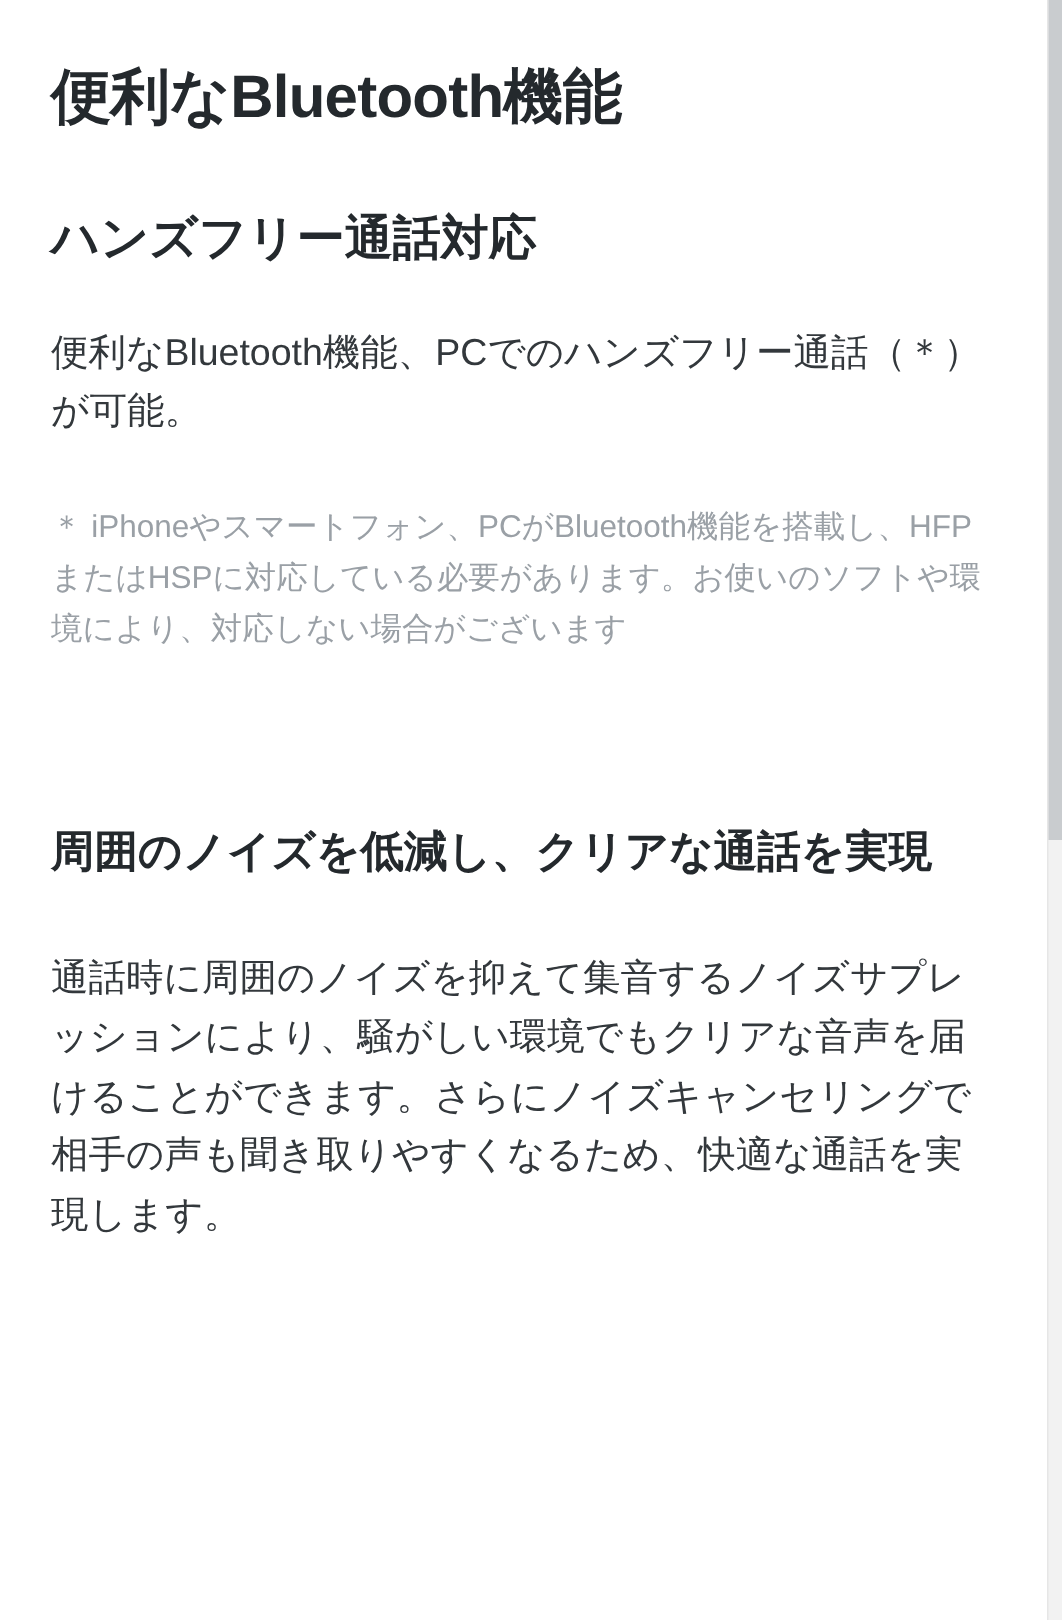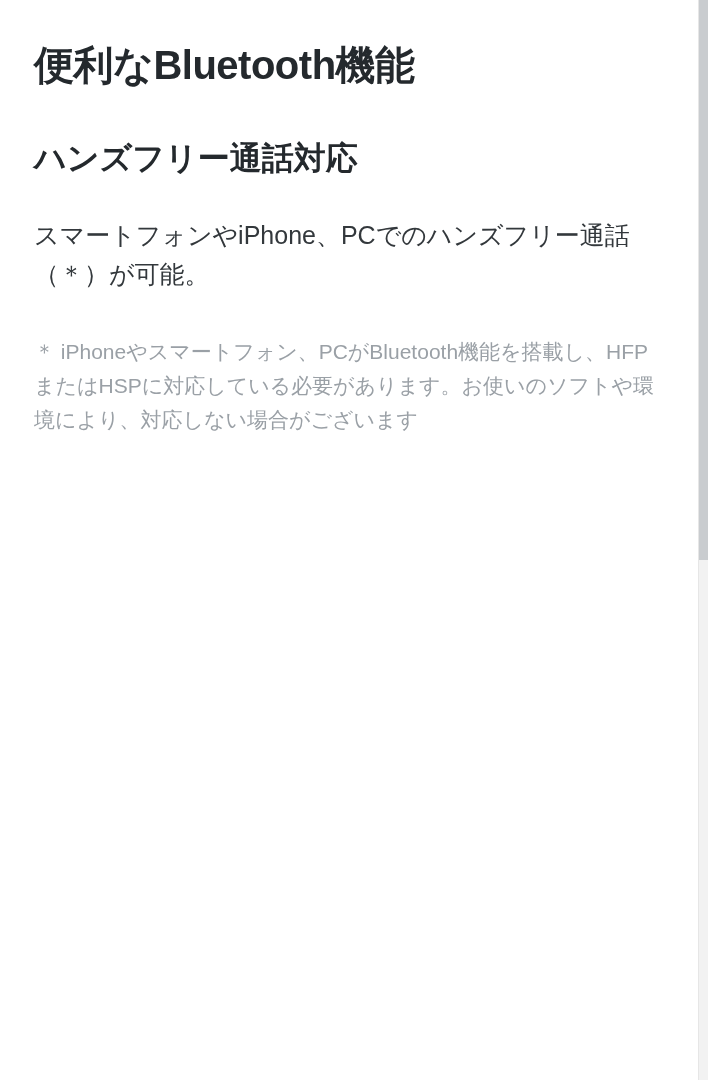--- a/index.html
+++ b/index.html
@@ -103,24 +103,29 @@
 <body>
 
 <div class="page">
 
   <div class="content">
 
     <h1 class="title">便利なBluetooth機能</h1>
 
     <h2 class="subtitle">ハンズフリー通話対応</h2>
 
-    <p class="body">スマートフォンやiPhone、PCでのハンズフリー通話（＊）が可能。</p>
+    <p class="body">便利なBluetooth機能、PCでのハンズフリー通話（＊）が可能。</p>
 
     <p class="note">＊ iPhoneやスマートフォン、PCがBluetooth機能を搭載し、HFPまたはHSPに対応している必要があります。お使いのソフトや環境により、対応しない場合がございます</p>
 
+    <div class="block-2">
+      <h2 class="section">周囲のノイズを低減し、クリアな通話を実現</h2>
+
+      <p class="body">通話時に周囲のノイズを抑えて集音するノイズサプレッションにより、騒がしい環境でもクリアな音声を届けることができます。さらにノイズキャンセリングで相手の声も聞き取りやすくなるため、快適な通話を実現します。</p>
+    </div>
 
   </div>
 
   <div class="scrollbar-track">
     <div class="scrollbar-thumb"></div>
   </div>
 
 </div>
 
 </body></html>

